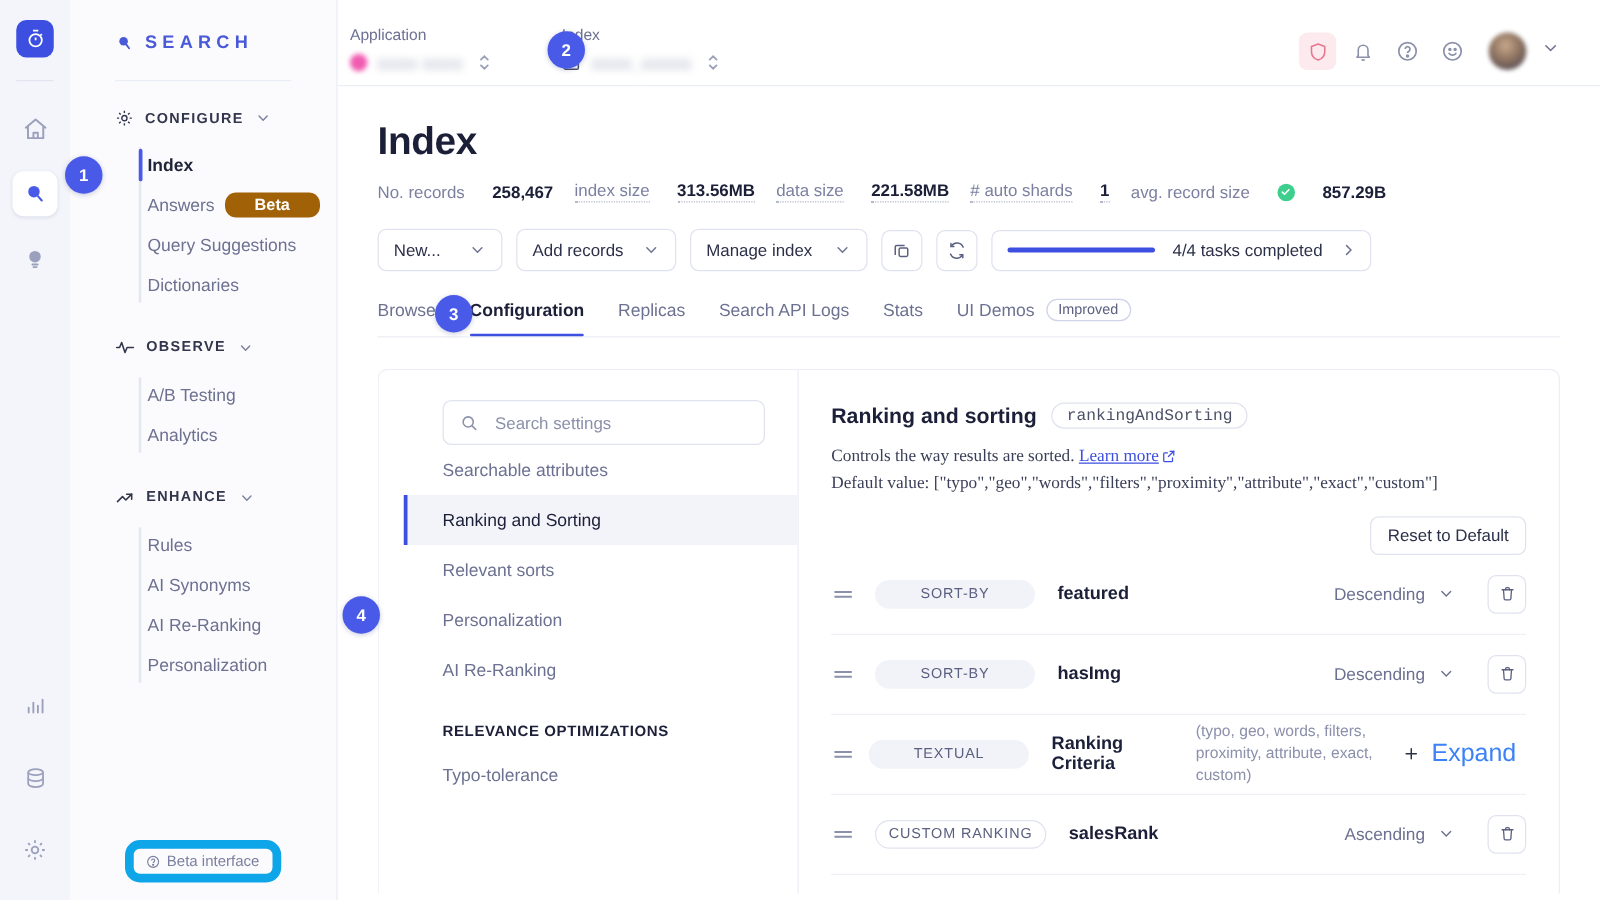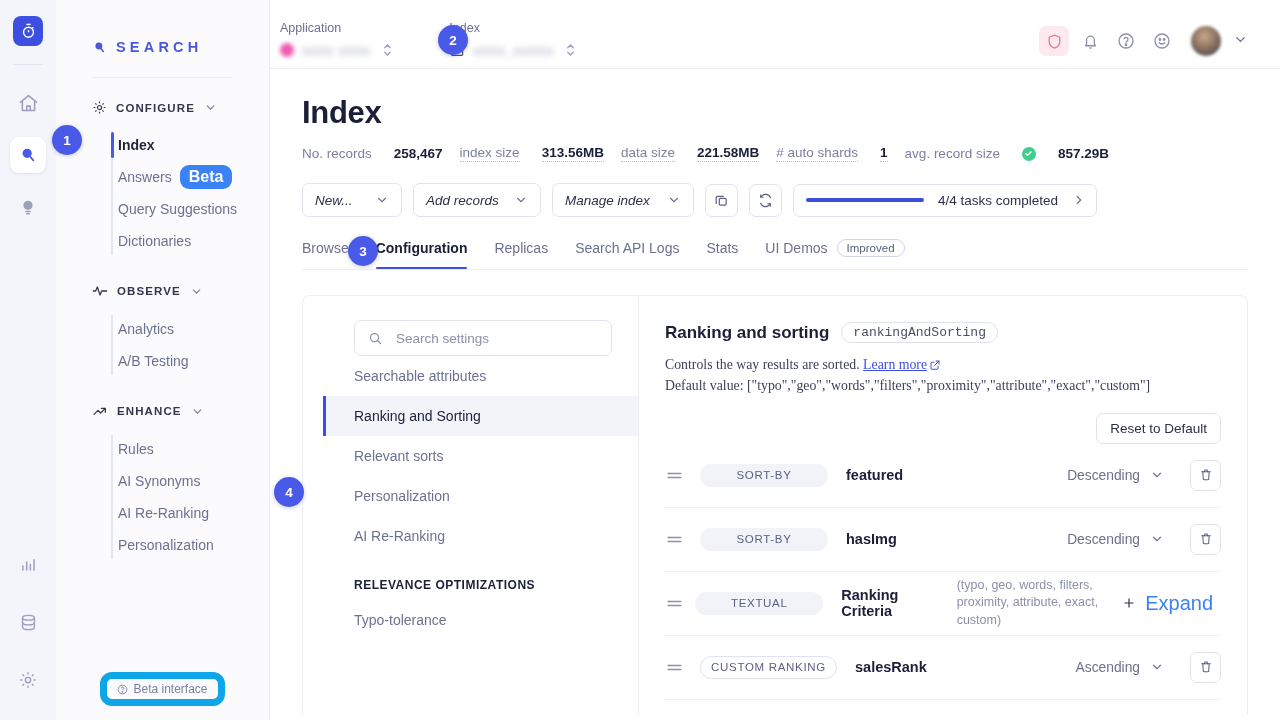--- a/index.html
+++ b/index.html
@@ -32,21 +32,21 @@
   .rail-spacer { flex: 1 1 auto; }
   .rail-bottom { display: flex; flex-direction: column; align-items: center; padding-bottom: 22px; }
   .rail-bottom .rail-item { margin-bottom: 22px; }
 
   
   .sidebar {
     width: 214px; flex: 0 0 214px; height: 720px;
     background: #fbfbfd; border-right: 1px solid #eceef5;
     display: flex; flex-direction: column; position: relative;
   }
-  .brand { display: flex; align-items: center; gap: 9px; padding: 39px 0 0 36px; }
+  .brand { display: flex; align-items: center; gap: 9px; padding: 26px 0 0 36px; }
   .brand-word {
     font-size: 14.5px; letter-spacing: 4.2px; font-weight: 700; color: #3b4croot;
     color: #4959d8;
   }
   .brand-divider { height: 1px; background: #eceef5; margin: 22px 36px 0 36px; }
 
   .nav { padding: 22px 0 0 0; }
   .nav-group-head {
     display: flex; align-items: center; gap: 9px;
     padding: 0 0 0 36px; margin-bottom: 14px;
@@ -64,22 +64,22 @@
   .nav-item {
     font-size: 14px; color: #6c7191; line-height: 32px; height: 32px;
     display: flex; align-items: center; gap: 8px; position: relative;
   }
   .nav-item.active { color: #1f2438; font-weight: 600; }
   .nav-item.active::before {
     content: ""; position: absolute; left: -7px; top: 3px; bottom: 3px;
     width: 2.5px; background: #4a5ae8; border-radius: 2px;
   }
   .pill-beta {
-    background: #3b82f6; color: #fff; font-size: 16px; font-weight: 700;
-    border-radius: 9px; padding: 2px 9px; line-height: 1.3;
+    background: #a16207; color: #fff; font-size: 13px; font-weight: 700;
+    border-radius: 9px; padding: 2px 24px; line-height: 1.3;
   }
   .sb-spacer { flex: 1 1 auto; }
   .beta-footer { display: flex; justify-content: center; padding-bottom: 14px; }
   .beta-chip {
     border: 7px solid #0ea5e9; border-radius: 12px; color: #7b80a0;
     font-size: 12px; padding: 3px 10px; display: flex; align-items: center; gap: 5px;
   }
 
   
   .main { flex: 1 1 auto; height: 720px; position: relative; overflow: hidden; }
@@ -124,21 +124,21 @@
   .stat-value.dotted { border-bottom: 1px dotted #b5b9cc; padding-bottom: 1px; }
   .green-dot {
     width: 14px; height: 14px; border-radius: 50%; background: #3ecf8e;
     display: flex; align-items: center; justify-content: center; color: #fff;
   }
 
   .toolbar { display: flex; align-items: center; gap: 11px; margin-top: 21px; }
   .btn {
     height: 33px; border: 1px solid #e0e3ef; border-radius: 7px; background: #fff;
     display: flex; align-items: center; gap: 13px; padding: 16px 12px;
-    font-size: 13.5px; color: #2b3048; font-style: italic;
+    font-size: 13.5px; color: #2b3048;
   }
   .btn .chev { color: #6c7191; }
   .icon-btn {
     width: 33px; height: 33px; border: 1px solid #e0e3ef; border-radius: 7px;
     background: #fff; display: flex; align-items: center; justify-content: center;
     color: #5b6080;
   }
   .tasks {
     height: 33px; border: 1px solid #e0e3ef; border-radius: 7px; background: #fff;
     display: flex; align-items: center; gap: 14px; padding: 0 10px 0 12px;
@@ -349,24 +349,24 @@
         </span>
         <span class="nav-group-title">OBSERVE</span>
         <span class="nav-chevron">
           <svg width="13" height="13" viewBox="0 0 24 24" fill="none" stroke="currentColor" stroke-width="2.2" stroke-linecap="round">
               <path d="M6 9l6 6 6-6"></path>
             </svg>
         </span>
       </div>
       <div class="nav-items">
         <div class="nav-item">
+          <span>A/B Testing</span>
+        </div>
+        <div class="nav-item">
           <span>Analytics</span>
-        </div>
-        <div class="nav-item">
-          <span>A/B Testing</span>
         </div>
       </div>
 
       <div class="nav-group-head">
         <span style="display:flex;color:#32364d">
           <svg width="16" height="16" viewBox="0 0 24 24" fill="none" stroke="currentColor" stroke-width="1.9" stroke-linecap="round" stroke-linejoin="round">
             <path d="M3 17l6-6 4 4 7-7"></path>
               <path d="M14 8h6v6"></path>
           </svg>
         </span>

